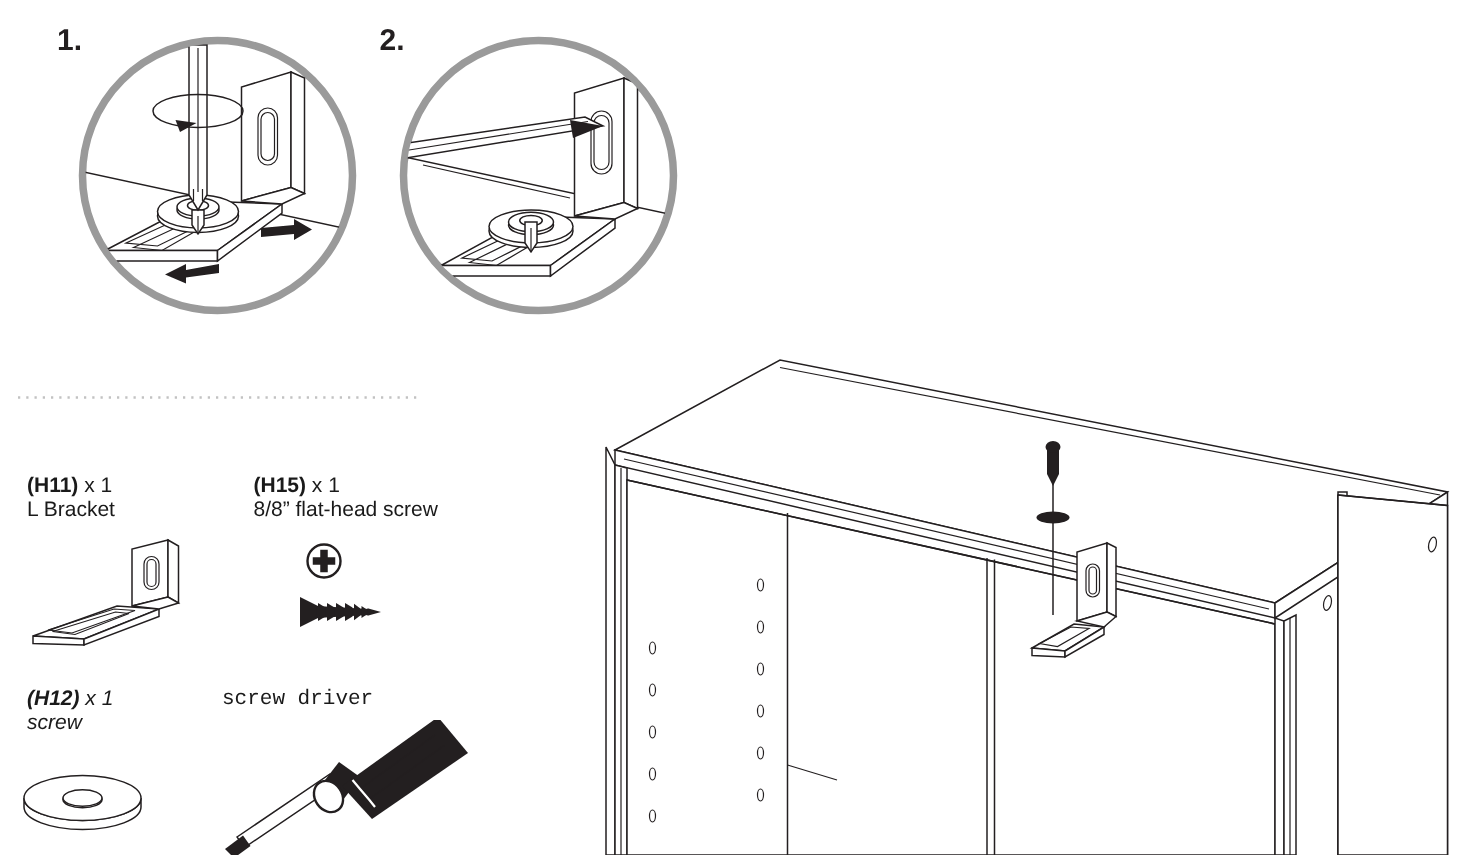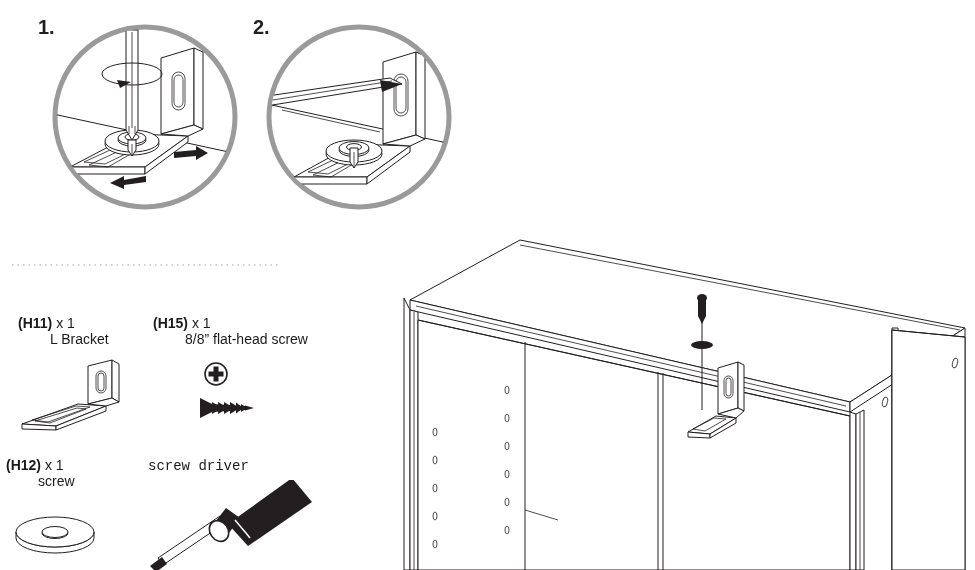--- a/index.html
+++ b/index.html
@@ -32,28 +32,27 @@
   .parts-label {
     position: absolute;
     font-size: 14px;
     line-height: 16px;
     color: #1a1a1a;
     white-space: nowrap;
   }
   .parts-code { font-weight: bold; }
 
   #label-h11 { left: 18px; top: 315px; }
-  #label-h15 { left: 153px; top: 315px; }
-  #label-h12 { left: 6px; top: 457px; }
+  #label-h15 { left: 169px; top: 315px; }
+  #label-h12 { left: 18px; top: 457px; font-style: italic; }
   #label-driver { left: 148px; top: 458px; font-family: Liberation Mono, monospace; }
 
   .part-line2 {
     display: block;
     font-weight: normal;
-    margin-left: 32px;
   }
 
   svg { display: block; }
   .ln { fill: none; stroke: #231f20; stroke-width: 1; }
   .ln-thin { fill: none; stroke: #231f20; stroke-width: 0.8; }
   .fill-w { fill: #ffffff; stroke: #231f20; stroke-width: 1; }
   .fill-k { fill: #231f20; stroke: none; }
   .circle-frame { fill: none; stroke: #9a9a9a; stroke-width: 5; }
 </style>
 </head>

